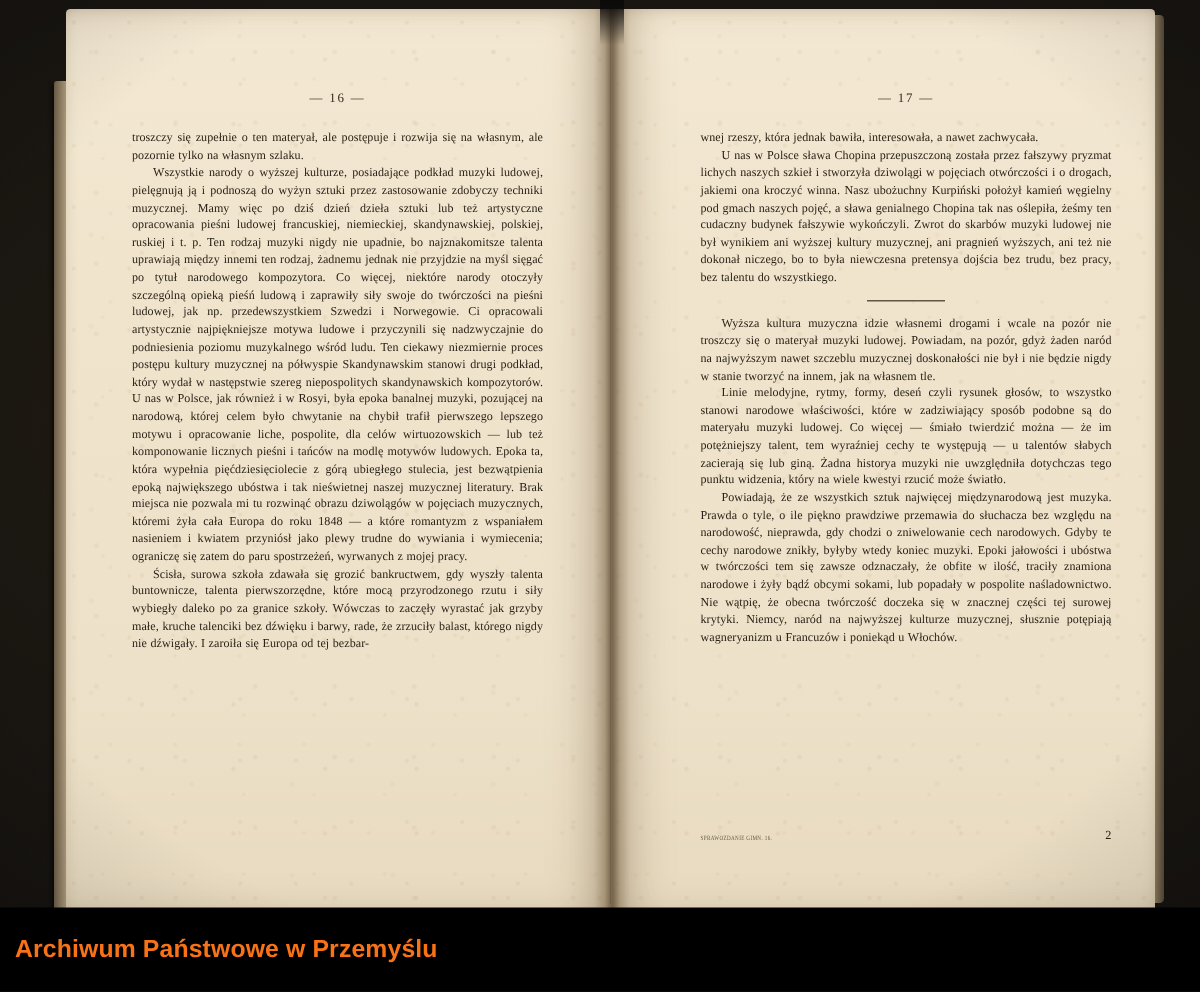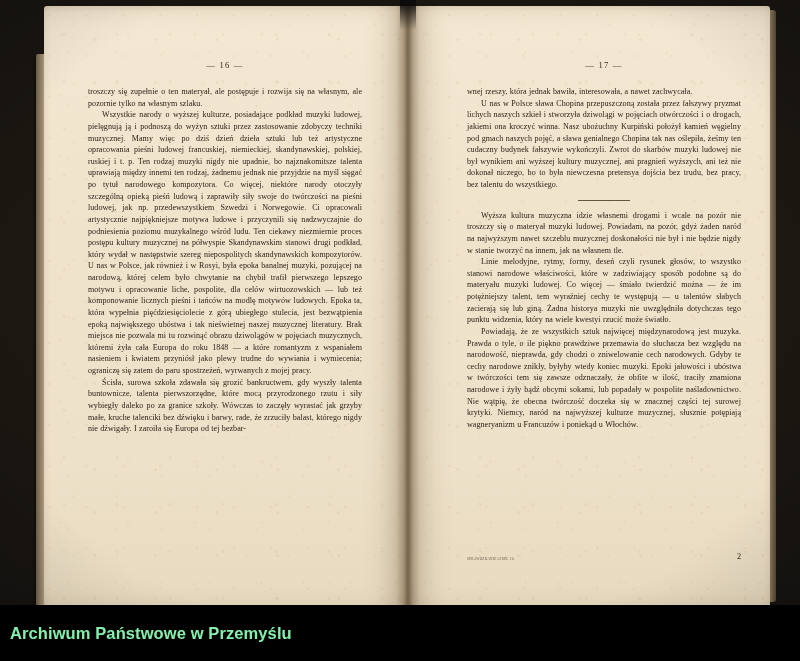--- a/index.html
+++ b/index.html
@@ -201,21 +201,21 @@
     position: absolute;
     left: 0;
     bottom: 0;
     width: 800px;
     height: 56px;
     background: #000;
     display: flex;
     align-items: center;
   }
   .watermark-text {
-    color: #86efac;
+    color: #f97316;
     font-family: "Liberation Sans", sans-serif;
     font-weight: bold;
     font-size: 16.5px;
     margin-left: 10px;
     letter-spacing: .1px;
   }
 
   
   .vignette {
     position: absolute;

